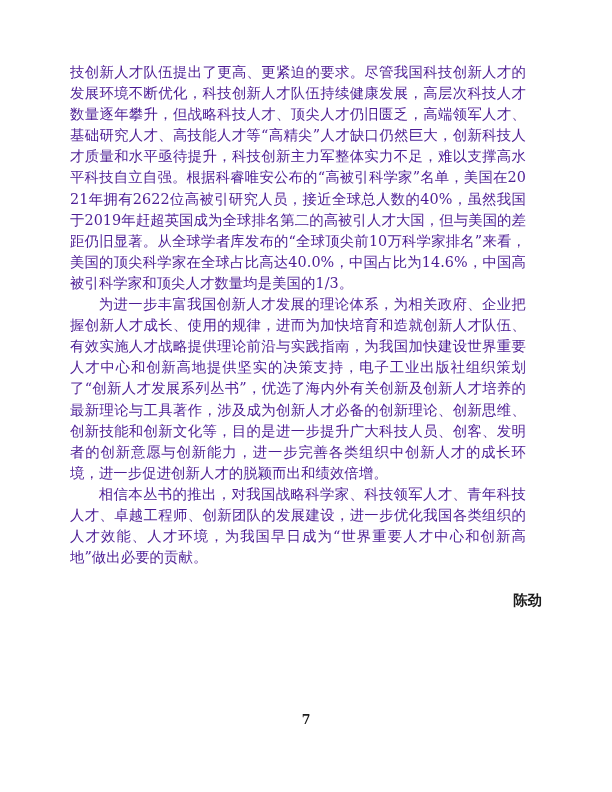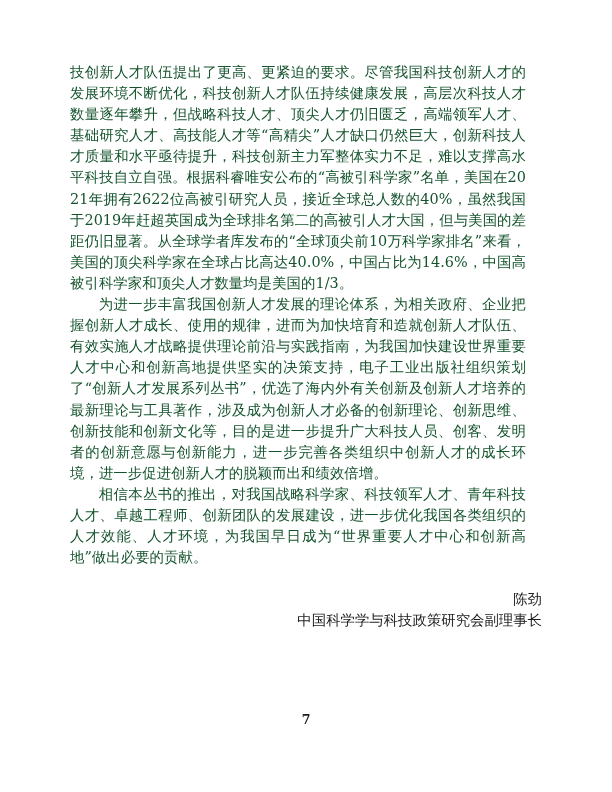--- a/index.html
+++ b/index.html
@@ -34,38 +34,39 @@
 
   .para {
     font-size: 14.4px;
     line-height: 21.1px;
     text-align: justify;
     text-justify: inter-character;
     text-indent: 2em;
     margin: 0 16px 0 0;
     letter-spacing: 0.05px;
     word-break: break-all;
-    color: #14532d;
+    color: #4c1d95;
   }
 
   .para.first {
     text-indent: 0;
   }
 
   .signature {
     margin-top: 21px;
     text-align: right;
     font-size: 14.4px;
     line-height: 21.1px;
     color: #1c1c1c;
   }
 
   .signature .sig-line {
     display: block;
     white-space: nowrap;
+    font-weight: bold;
   }
 
   .page-number {
     position: absolute;
     left: 0;
     top: 712px;
     width: 612px;
     text-align: center;
     font-size: 12.5px;
     font-weight: bold;
@@ -81,20 +82,19 @@
   <div class="content">
 
     <p class="para first">技创新人才队伍提出了更高、更紧迫的要求。尽管我国科技创新人才的发展环境不断优化，科技创新人才队伍持续健康发展，高层次科技人才数量逐年攀升，但战略科技人才、顶尖人才仍旧匮乏，高端领军人才、基础研究人才、高技能人才等“高精尖”人才缺口仍然巨大，创新科技人才质量和水平亟待提升，科技创新主力军整体实力不足，难以支撑高水平科技自立自强。根据科睿唯安公布的“高被引科学家”名单，美国在2021年拥有2622位高被引研究人员，接近全球总人数的40%，虽然我国于2019年赶超英国成为全球排名第二的高被引人才大国，但与美国的差距仍旧显著。从全球学者库发布的“全球顶尖前10万科学家排名”来看，美国的顶尖科学家在全球占比高达40.0%，中国占比为14.6%，中国高被引科学家和顶尖人才数量均是美国的1/3。</p>
 
     <p class="para">为进一步丰富我国创新人才发展的理论体系，为相关政府、企业把握创新人才成长、使用的规律，进而为加快培育和造就创新人才队伍、有效实施人才战略提供理论前沿与实践指南，为我国加快建设世界重要人才中心和创新高地提供坚实的决策支持，电子工业出版社组织策划了“创新人才发展系列丛书”，优选了海内外有关创新及创新人才培养的最新理论与工具著作，涉及成为创新人才必备的创新理论、创新思维、创新技能和创新文化等，目的是进一步提升广大科技人员、创客、发明者的创新意愿与创新能力，进一步完善各类组织中创新人才的成长环境，进一步促进创新人才的脱颖而出和绩效倍增。</p>
 
     <p class="para">相信本丛书的推出，对我国战略科学家、科技领军人才、青年科技人才、卓越工程师、创新团队的发展建设，进一步优化我国各类组织的人才效能、人才环境，为我国早日成为“世界重要人才中心和创新高地”做出必要的贡献。</p>
 
     <div class="signature">
       <span class="sig-line">陈劲</span>
-      <span class="sig-line">中国科学学与科技政策研究会副理事长</span>
     </div>
 
   </div>
 
   <div class="page-number">7</div>
 
 </div>
 
 </body></html>

